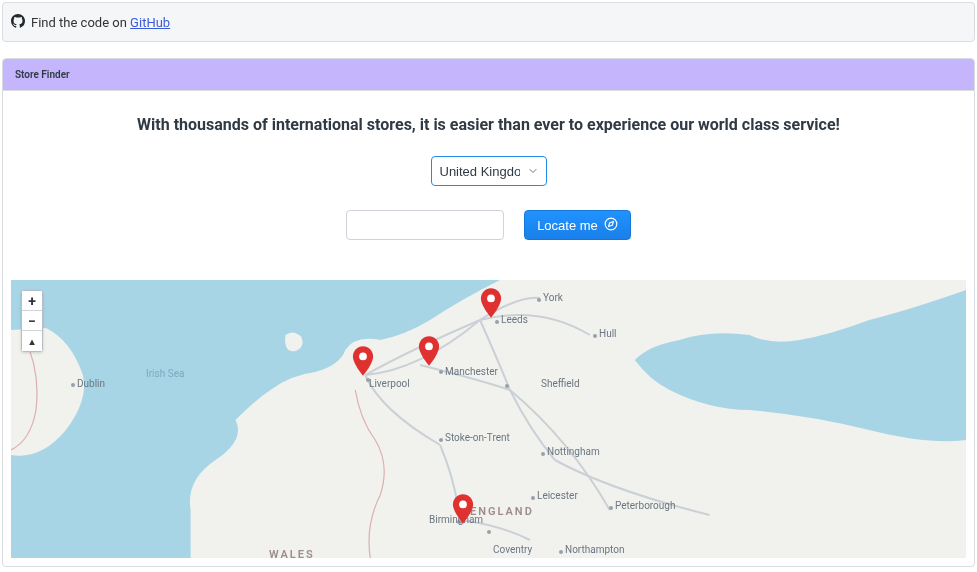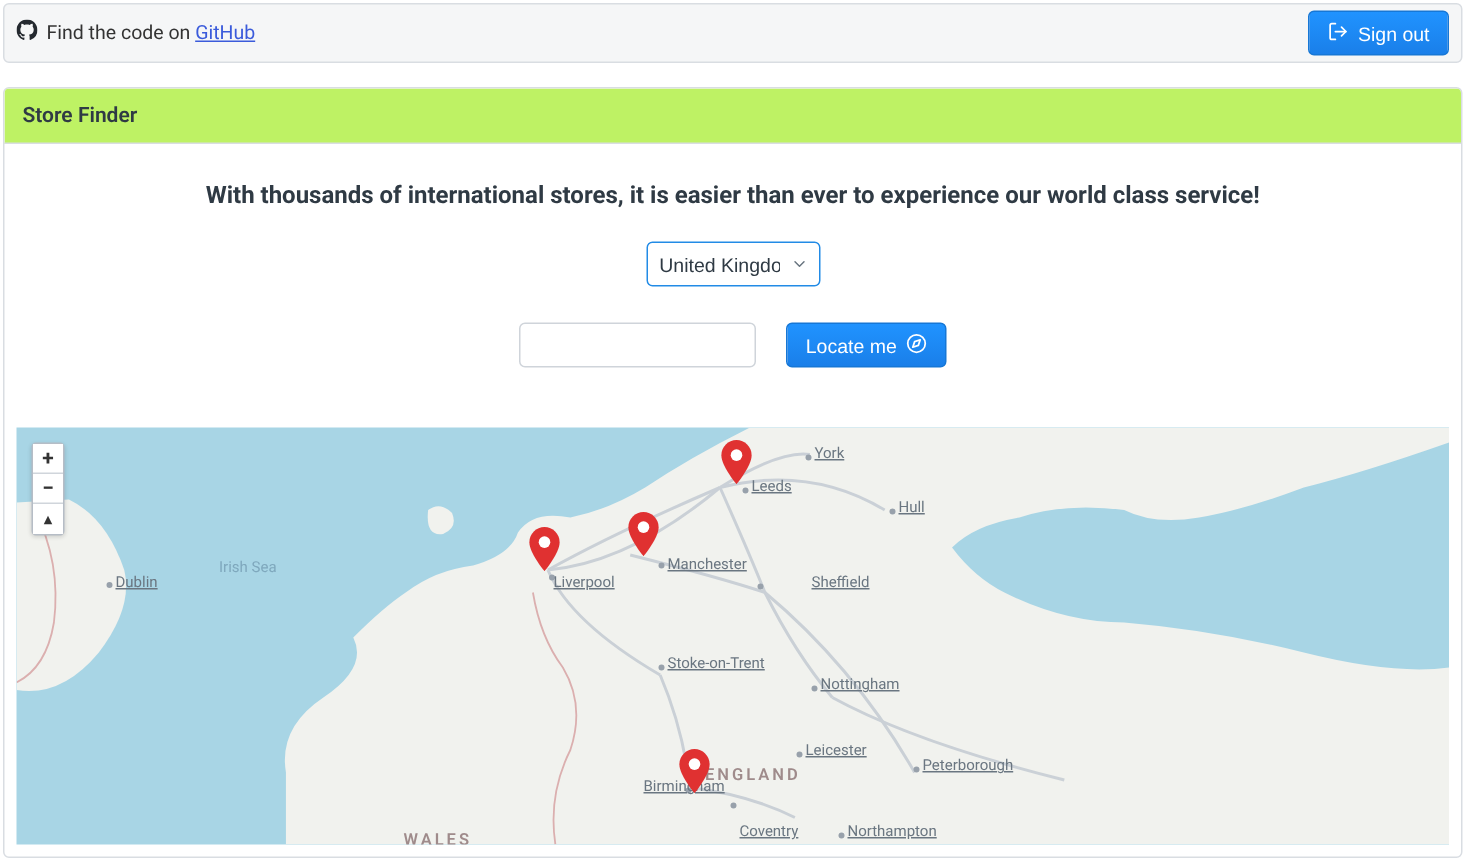--- a/index.html
+++ b/index.html
@@ -47,24 +47,24 @@
     font-size: 13px;
     cursor: pointer;
   }
   .panel {
     margin: 16px 2px 0 2px;
     border: 1px solid #d9dde2;
     border-radius: 4px;
     overflow: hidden;
   }
   .panel-header {
-    background: #bef264;
+    background: #c4b5fd;
     border-bottom: 1px solid #d9dde2;
     padding: 10px 12px;
-    font-size: 14px;
+    font-size: 10px;
     font-weight: 600;
     color: #2f3a44;
   }
   .panel-body {
     padding: 24px 8px 8px 8px;
   }
   .hero {
     text-align: center;
     font-size: 16px;
     font-weight: 700;
@@ -168,21 +168,20 @@
     background: #98a1ab;
     border-radius: 50%;
     z-index: 12;
   }
   .city-label {
     position: absolute;
     font-size: 10px;
     color: #6a7681;
     z-index: 12;
     white-space: nowrap;
-    text-decoration: underline;
   }
   .region-label {
     position: absolute;
     font-size: 11px;
     font-weight: 600;
     color: #9f8b8b;
     letter-spacing: 2px;
     z-index: 11;
   }
   .pin {
@@ -199,30 +198,20 @@
   <div class="topbar-left">
     <span>
       <svg width="14" height="14" viewBox="0 0 16 16" fill="#24292f">
           <path d="M8 0C3.58 0 0 3.58 0 8c0 3.54 2.29 6.53 5.47 7.59.4.07.55-.17.55-.38 0-.19-.01-.82-.01-1.49-2.01.37-2.53-.49-2.69-.94-.09-.23-.48-.94-.82-1.13-.28-.15-.68-.52-.01-.53.63-.01 1.08.58 1.23.82.72 1.21 1.87.87 2.33.66.07-.52.28-.87.51-1.07-1.78-.2-3.64-.89-3.64-3.95 0-.87.31-1.59.82-2.15-.08-.2-.36-1.02.08-2.12 0 0 .67-.21 2.2.82.64-.18 1.32-.27 2-.27.68 0 1.36.09 2 .27 1.53-1.04 2.2-.82 2.2-.82.44 1.1.16 1.92.08 2.12.51.56.82 1.27.82 2.15 0 3.07-1.87 3.75-3.65 3.95.29.25.54.73.54 1.48 0 1.07-.01 1.93-.01 2.2 0 .21.15.46.55.38A8.01 8.01 0 0 0 16 8c0-4.42-3.58-8-8-8z"></path>
         </svg>
     </span>
     <span>
       <span>Find the code on </span><a href="#">GitHub</a>
     </span>
   </div>
-  <button class="signout-btn">
-    <span>
-      <svg width="14" height="14" viewBox="0 0 24 24" fill="none" stroke="#fff" stroke-width="2" stroke-linecap="round" stroke-linejoin="round">
-          <path d="M9 21H5a2 2 0 0 1-2-2V5a2 2 0 0 1 2-2h4"></path>
-          <polyline points="16 17 21 12 16 7"></polyline>
-          <line x1="21" y1="12" x2="9" y2="12"></line>
-        </svg>
-    </span>
-    <span>Sign out</span>
-  </button>
 </div>
 
 <div class="panel">
   <div class="panel-header">Store Finder</div>
   <div class="panel-body">
 
     <div class="hero">With thousands of international stores, it is easier than ever to experience our world class service!</div>
 
     <div class="select-wrap">
       <select class="country-select">

